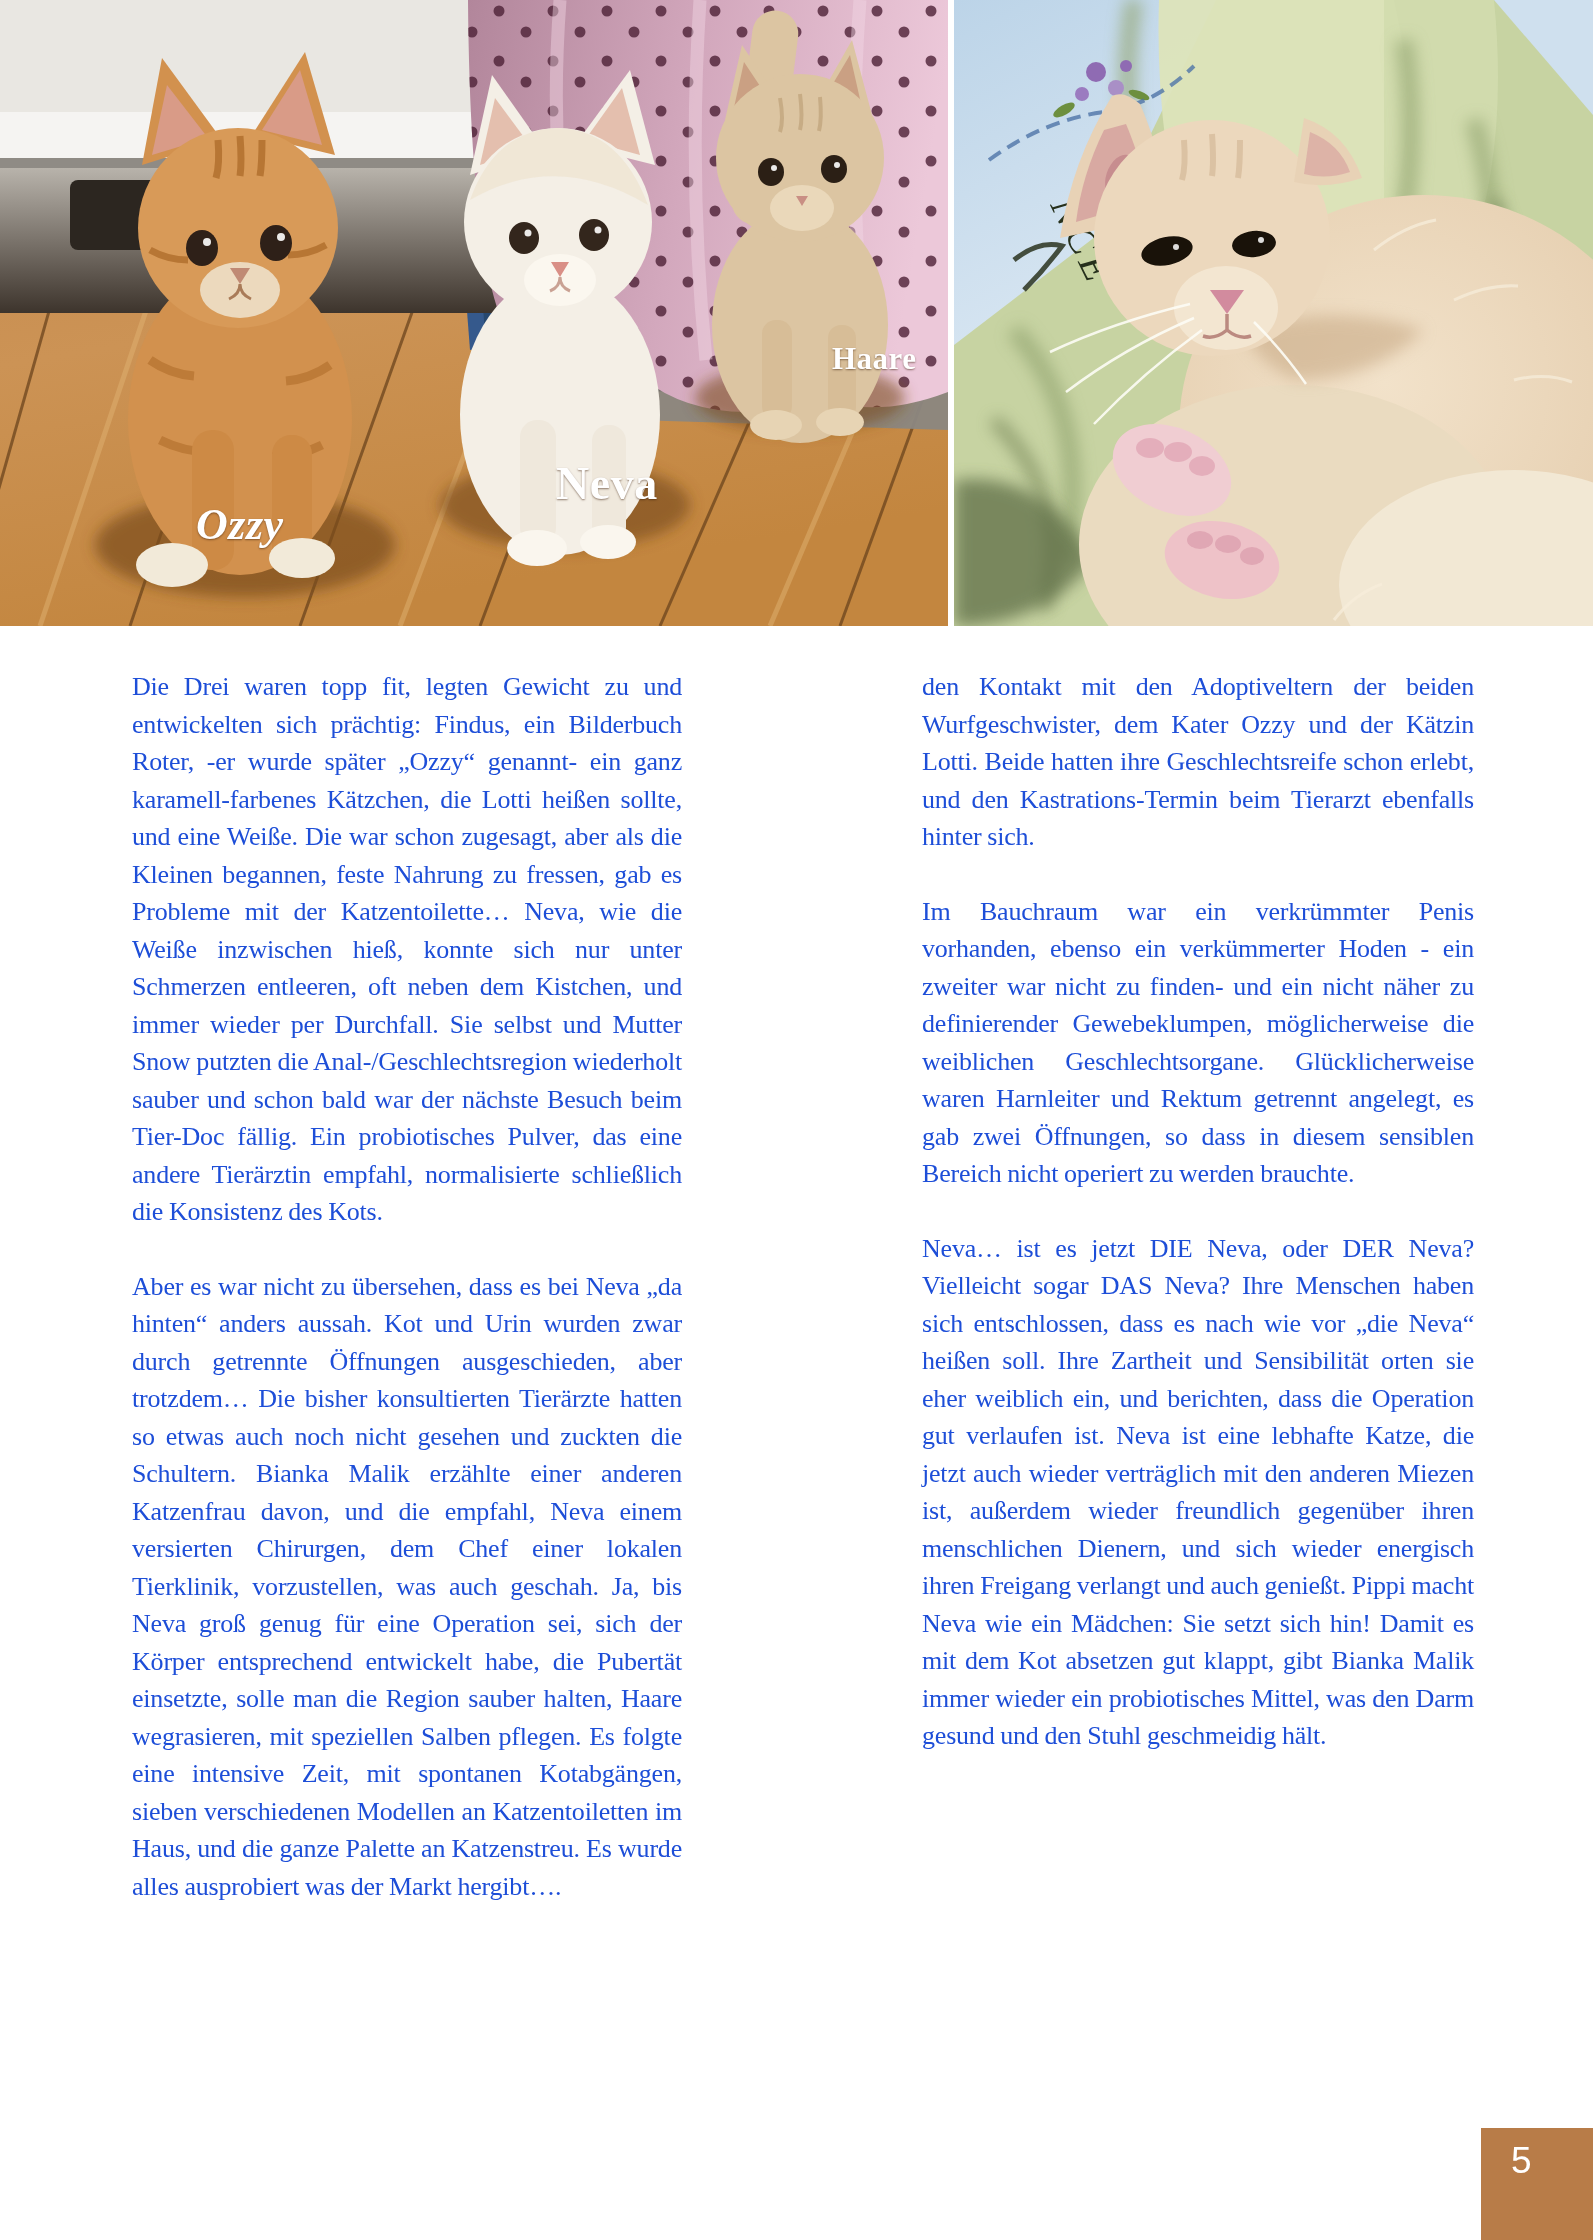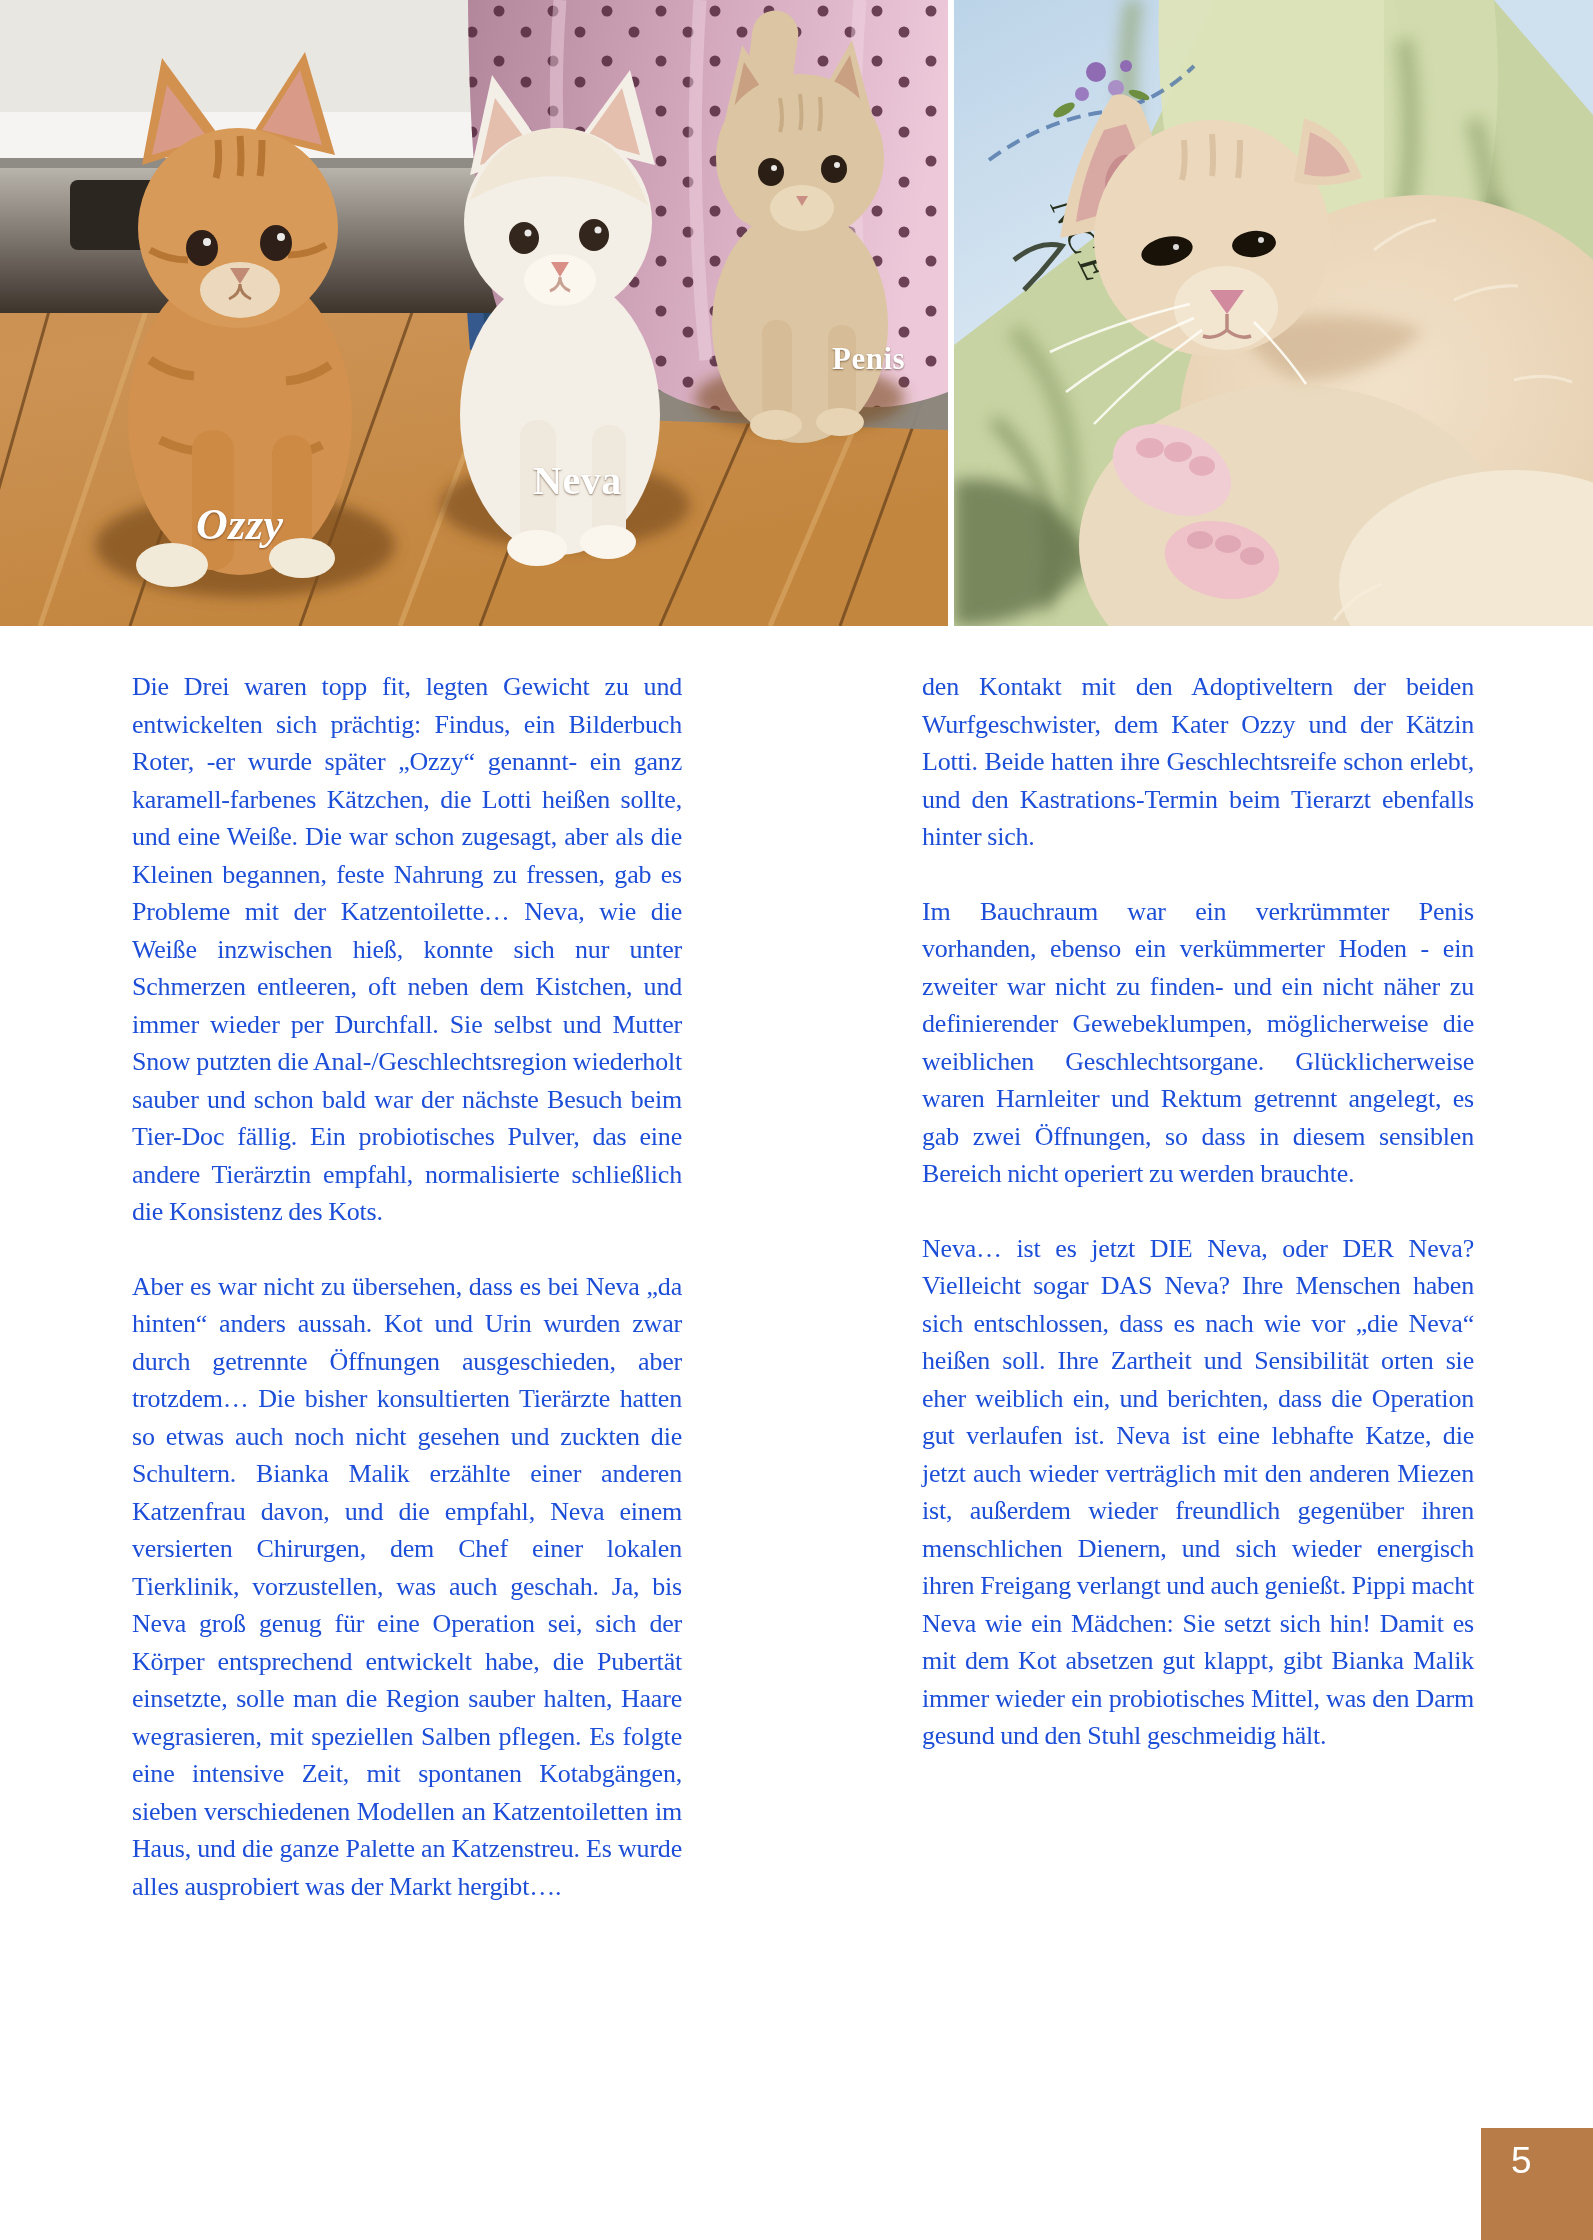--- a/index.html
+++ b/index.html
@@ -11,21 +11,21 @@
   .photo svg{display:block; width:100%; height:100%;}
   .photo-left{left:0; width:948px;}
   .photo-right{left:954px; width:639px;}
   .plabel{
     position:absolute; color:#ffffff; font-weight:bold;
     font-family:"Liberation Serif", serif;
     text-shadow:0 1px 2px rgba(60,30,10,.55);
     letter-spacing:.5px; line-height:1;
   }
   .lbl-ozzy {left:196px; top:503px; font-size:44px;font-style:italic;}
-  .lbl-neva {left:533px; top:461px; font-size:40px;}
+  .lbl-neva {left:556px; top:461px; font-size:46px;}
   .lbl-lotti{left:832px; top:343px; font-size:31px;}
   .column{
     position:absolute; top:668px; color:#1d4ed8;
     font-size:26px; line-height:37.5px; text-align:justify;
     letter-spacing:-0.2px; word-spacing:-0.5px; hyphens:auto;
   }
   .column-left {left:132px; width:550px;}
   .column-right{left:922px; width:552px;}
   .column p{margin:0 0 37px 0;}
   .column p.cont{text-align-last:justify;}
@@ -197,21 +197,21 @@
         <ellipse cx="202" cy="248" rx="16" ry="18" fill="#2e2018"></ellipse>
         <ellipse cx="276" cy="243" rx="16" ry="18" fill="#2e2018"></ellipse>
         <circle cx="207" cy="242" r="4" fill="#ffffff" opacity="0.9"></circle>
         <circle cx="281" cy="237" r="4" fill="#ffffff" opacity="0.9"></circle>
         <path d="M230,268 L250,268 L240,284 Z" fill="#c08a74"></path>
         <path d="M240,284 q0,10 -11,15 M240,284 q0,10 11,15" stroke="#a97b58" stroke-width="3" fill="none"></path>
       </g>
     </svg>
     <span class="plabel lbl-ozzy">Ozzy</span>
     <span class="plabel lbl-neva">Neva</span>
-    <span class="plabel lbl-lotti">Penis</span>
+    <span class="plabel lbl-lotti">Haare</span>
   </div>
 
   <div class="photo photo-right">
     <svg viewBox="0 0 639 626" preserveAspectRatio="none">
       <defs>
         <linearGradient id="sky" x1="0" y1="0" x2="0.4" y2="1">
           <stop offset="0" stop-color="#bcd4e8"></stop>
           <stop offset="1" stop-color="#d8e6f2"></stop>
         </linearGradient>
         <radialGradient id="creamGrad" cx="0.42" cy="0.4" r="0.75">

